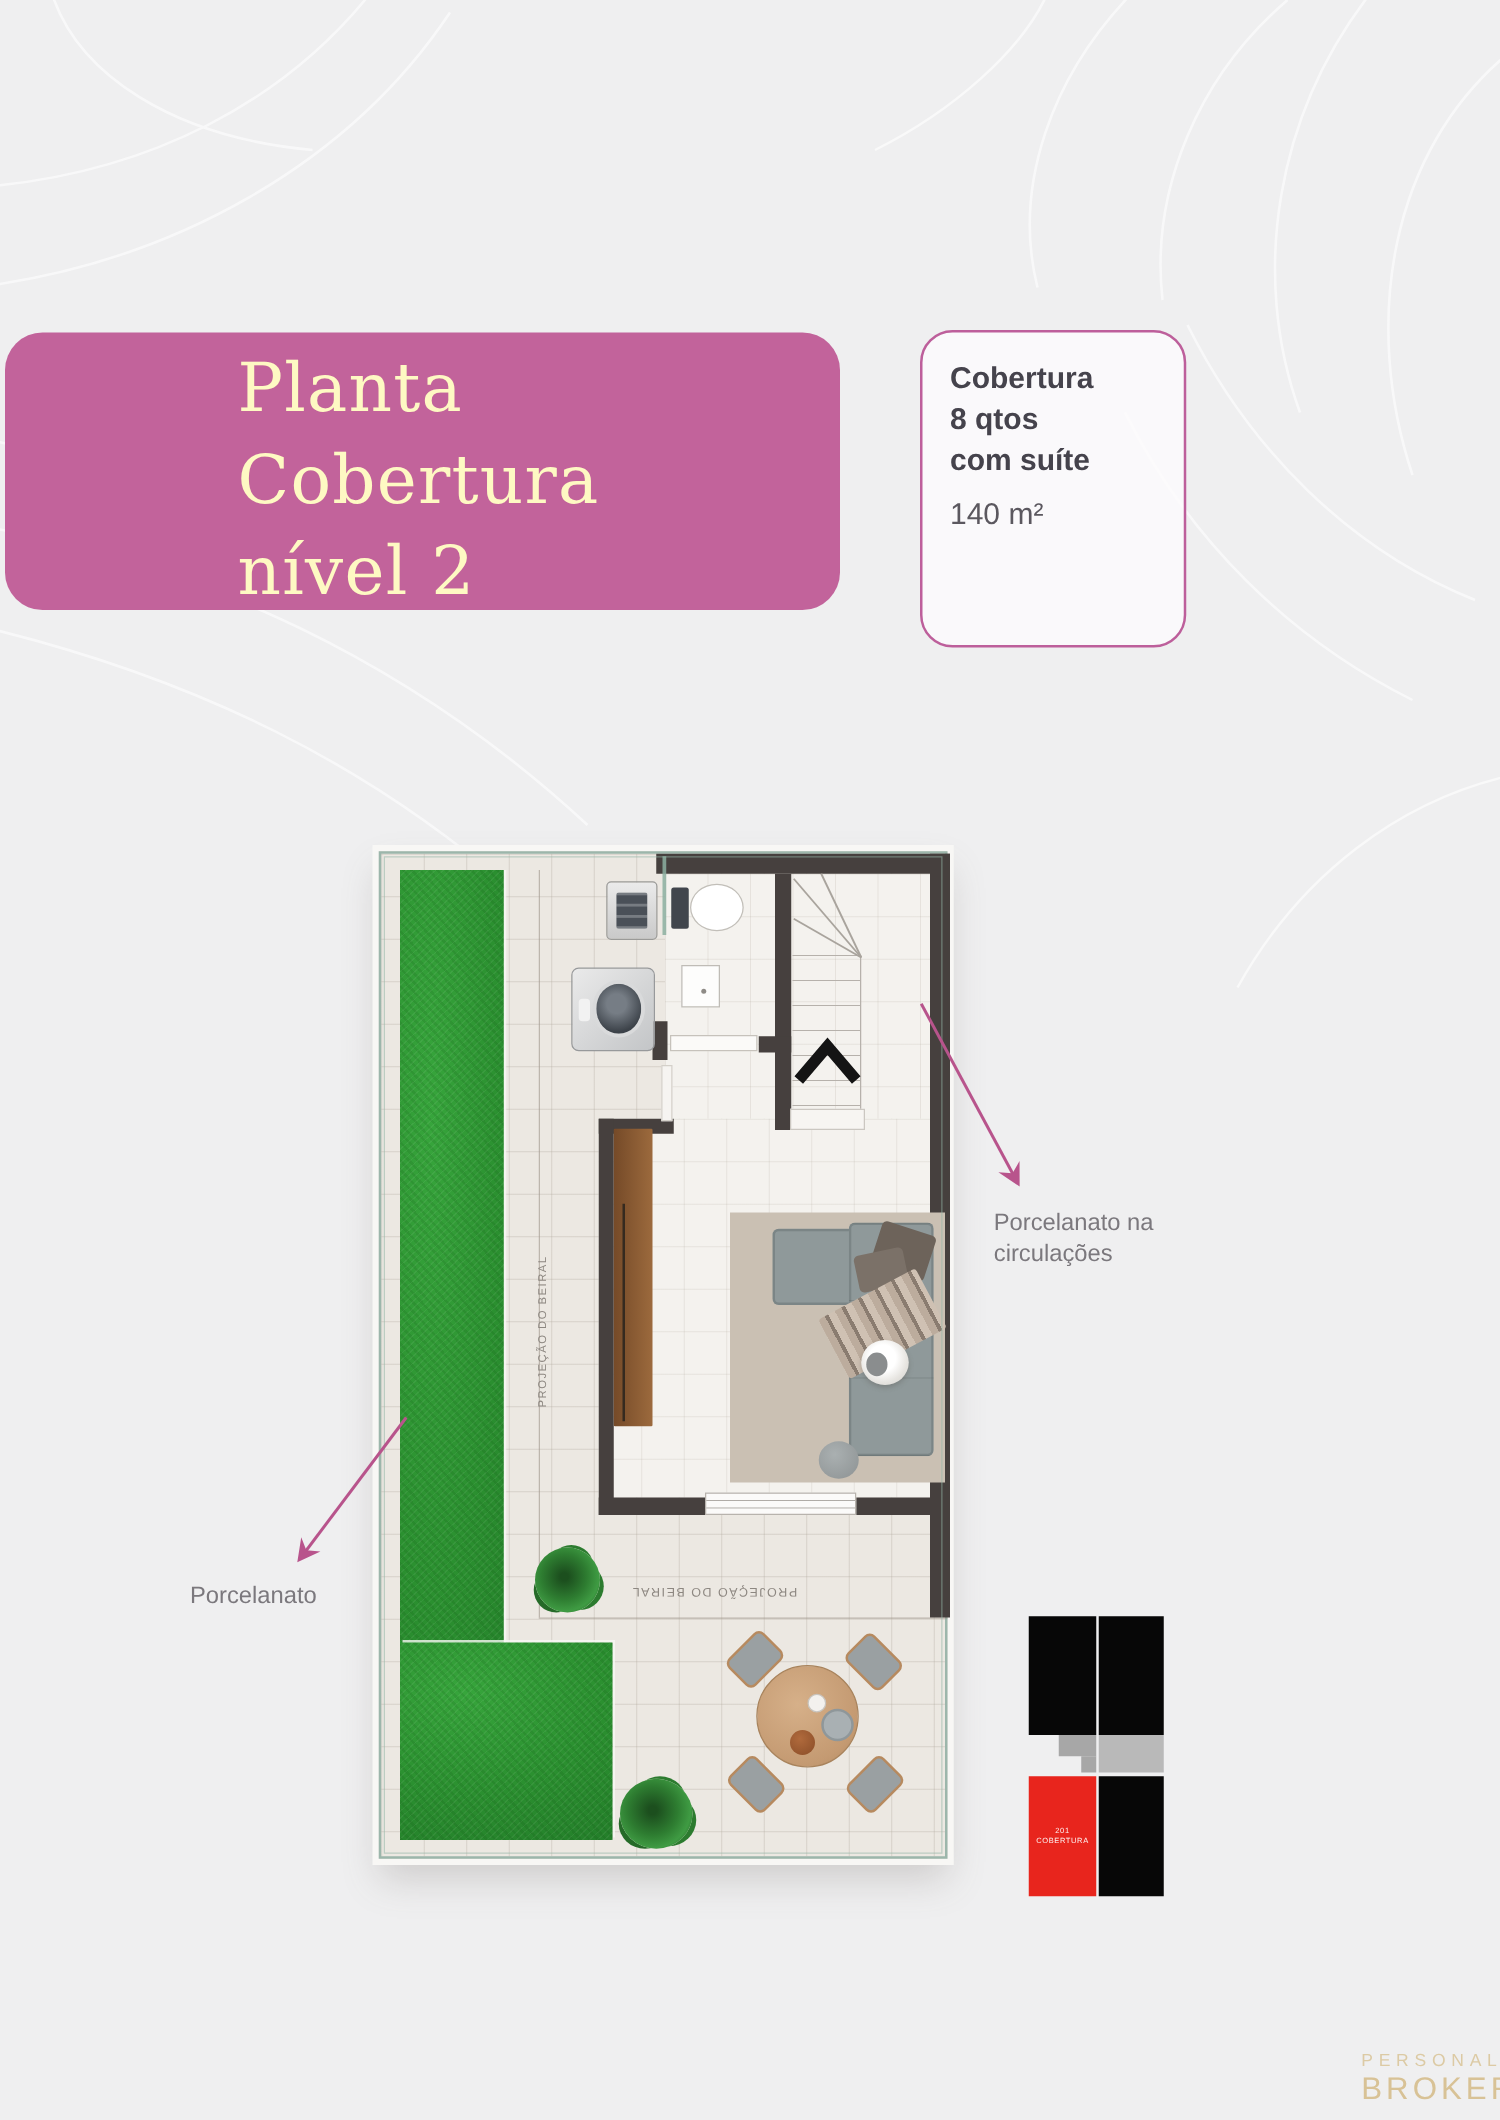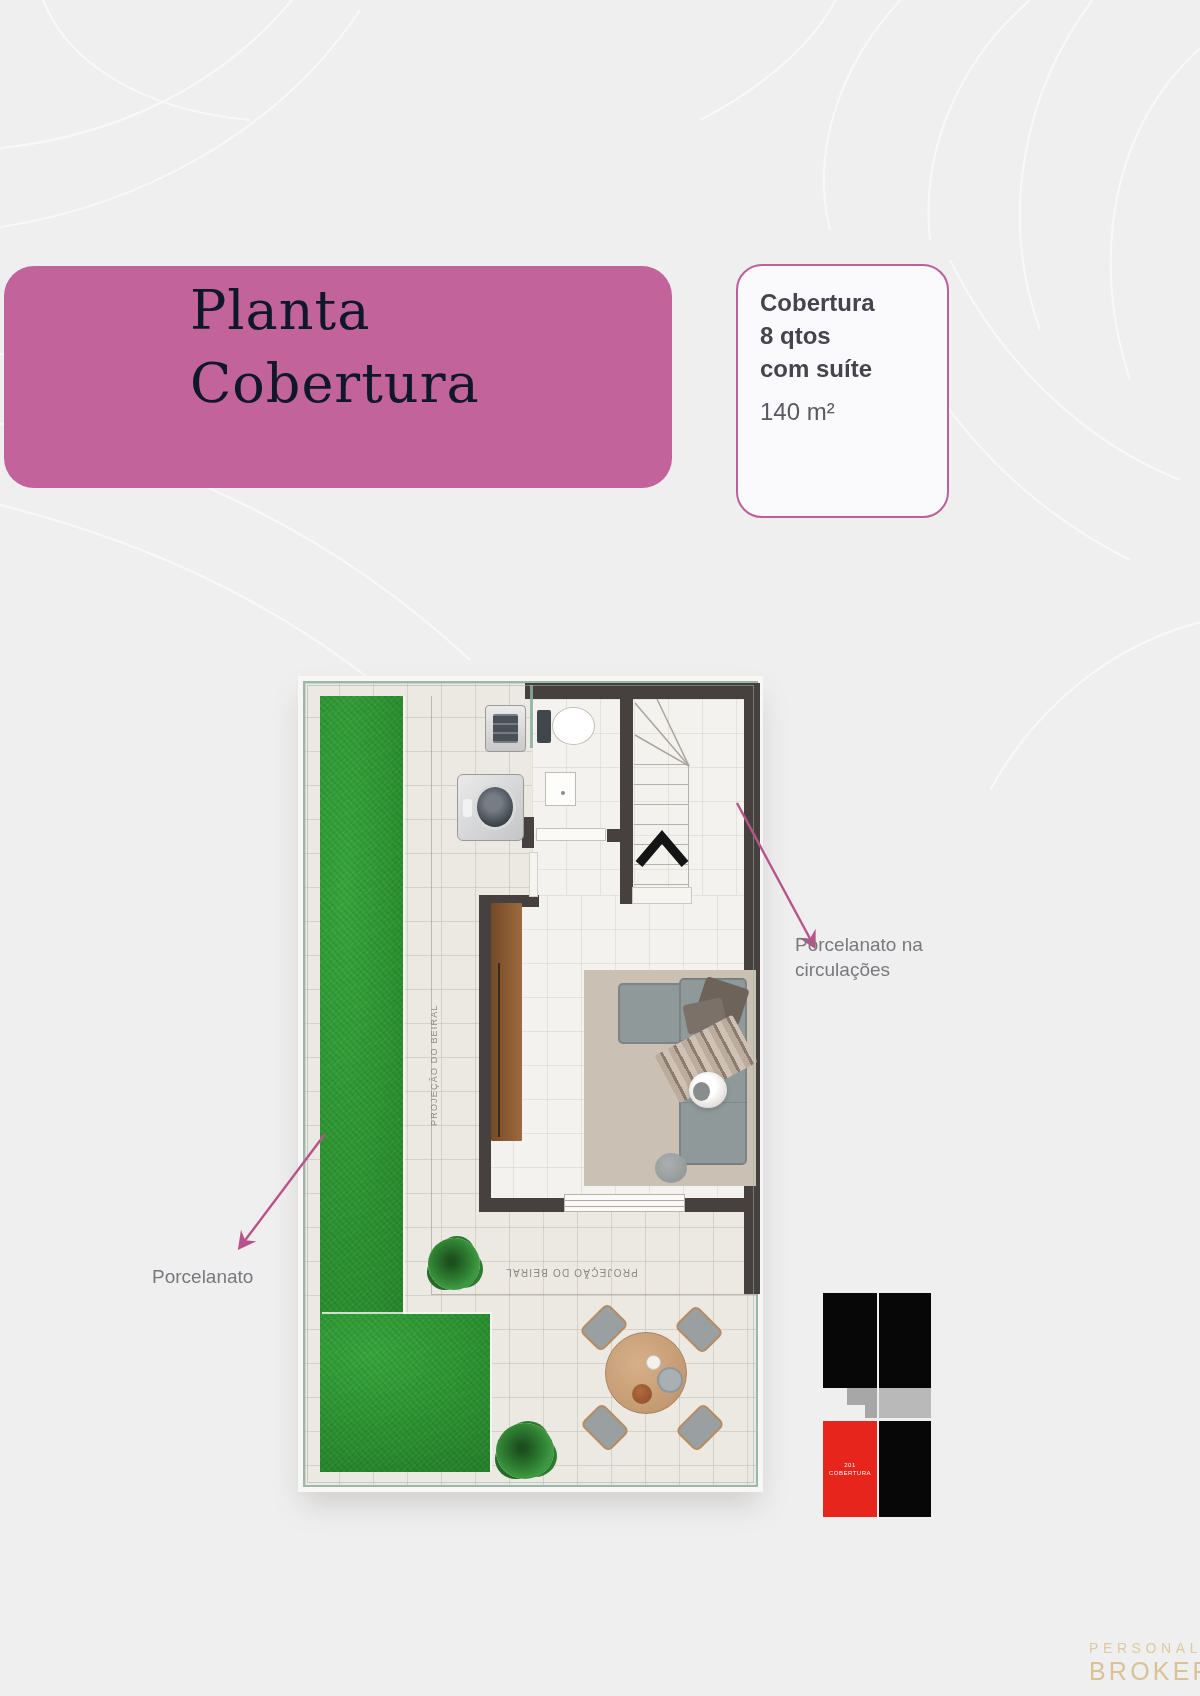--- a/index.html
+++ b/index.html
@@ -15,21 +15,21 @@
   #swirls { position:absolute; inset:0; pointer-events:none; }
 
   
   #title-box {
     position:absolute; left:4px; top:266px; width:668px; height:222px;
     background:#c2639b; border-radius:30px;
   }
   #title-box .title-text {
     position:absolute; left:186px; top:8px;
     font-family:"DejaVu Serif", serif; font-weight:400;
-    font-size:54px; line-height:73px; color:#0f172a; letter-spacing:1px;
+    font-size:54px; line-height:73px; color:#fef9c3; letter-spacing:1px;
   }
 
   
   #spec-card {
     position:absolute; left:736px; top:264px; width:213px; height:254px;
     background:rgba(252,251,252,.82); border:2px solid #bd5f9b; border-radius:26px;
     padding:20px 10px 0 22px;
   }
   #spec-card .bold-line { font-size:24px; font-weight:700; color:#45434c; line-height:33px; }
   #spec-card .area-line { font-size:24px; color:#5b585f; margin-top:13px; }
@@ -162,20 +162,21 @@
       <path d="M900,330 C950,430 1030,510 1130,560"></path>
       <path d="M1210,620 C1120,640 1040,700 990,790"></path>
       <path d="M700,120 C760,90 820,40 840,-10"></path>
     </g>
   </svg>
 
   <div id="title-box">
     <div class="title-text">
       <div>Planta</div>
       <div>Cobertura</div>
+      <div>nível 2</div>
     </div>
   </div>
 
   <div id="spec-card">
     <div class="bold-line">Cobertura</div>
     <div class="bold-line">8 qtos</div>
     <div class="bold-line">com suíte</div>
     <div class="area-line">140 m²</div>
   </div>
 
@@ -253,21 +254,21 @@
   <svg class="abs" style="left:0; top:0;" width="1200" height="1696" viewBox="0 0 1200 1696">
     <defs>
       <marker id="arw" markerWidth="9" markerHeight="9" refX="6.5" refY="4.5" orient="auto">
         <path d="M0.5,0.5 L8,4.5 L0.5,8.5 L3,4.5 z" fill="#b8548c"></path>
       </marker>
     </defs>
     <line x1="737" y1="803" x2="814" y2="946" stroke="#b8548c" stroke-width="2.4" marker-end="url(#arw)"></line>
     <line x1="325" y1="1134" x2="240" y2="1247" stroke="#b8548c" stroke-width="2.4" marker-end="url(#arw)"></line>
   </svg>
 
-  <div class="callout-label" style="left:795px; top:932px;">
+  <div class="callout-label" style="left:795px; top:966px;">
     <div>Porcelanato na</div>
     <div>circulações</div>
   </div>
   <div class="callout-label" style="left:152px; top:1264px;">Porcelanato</div>
 
   <div id="stack">
     <div class="blk" style="left:0; top:0; width:54px; height:95px;"></div>
     <div class="blk" style="left:56px; top:0; width:52px; height:95px;"></div>
     <div class="gray" style="left:24px; top:95px; width:30px; height:17px; background:#a7a7a7;"></div>
     <div class="gray" style="left:56px; top:95px; width:52px; height:30px; background:#b9b9b9;"></div>

